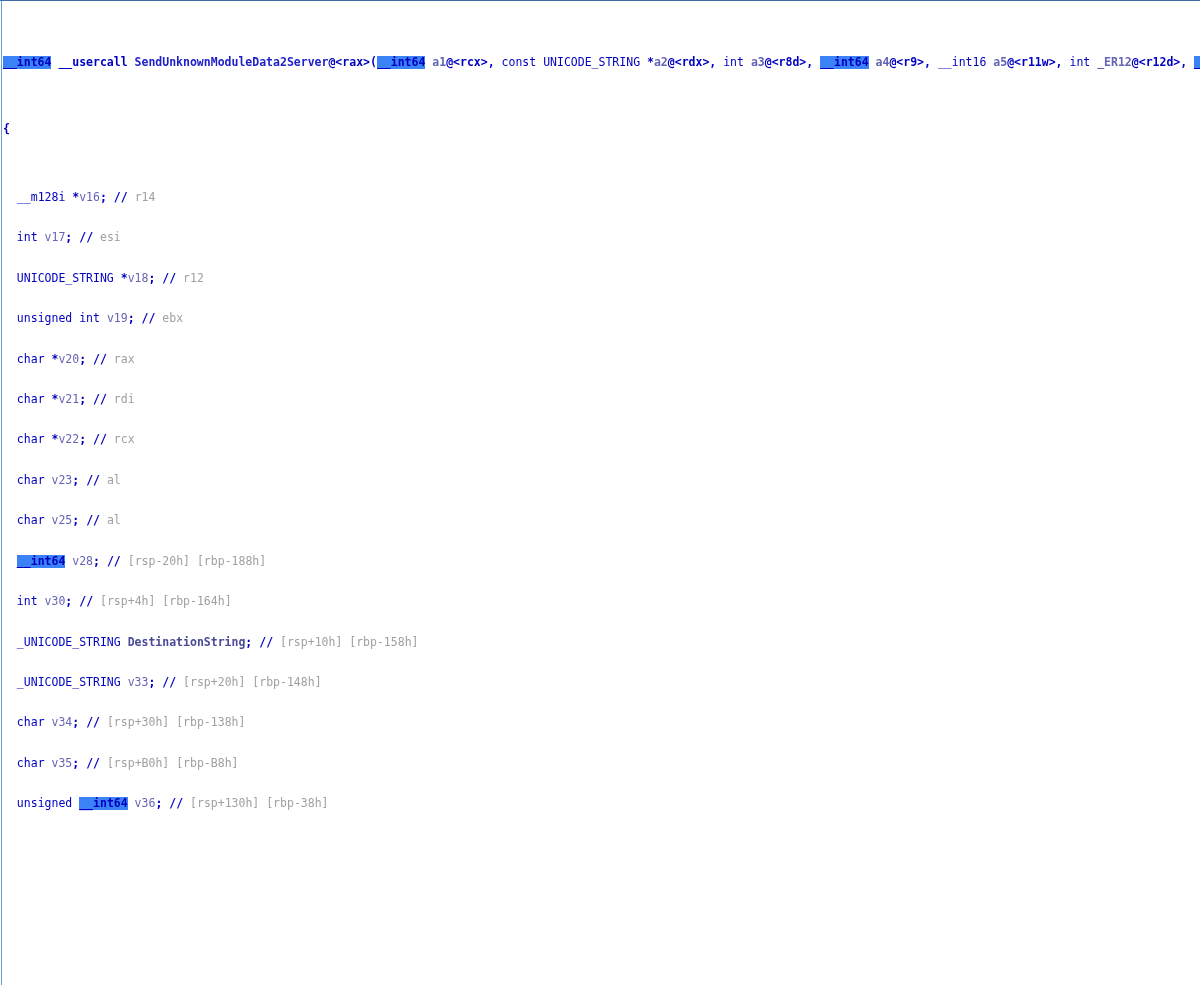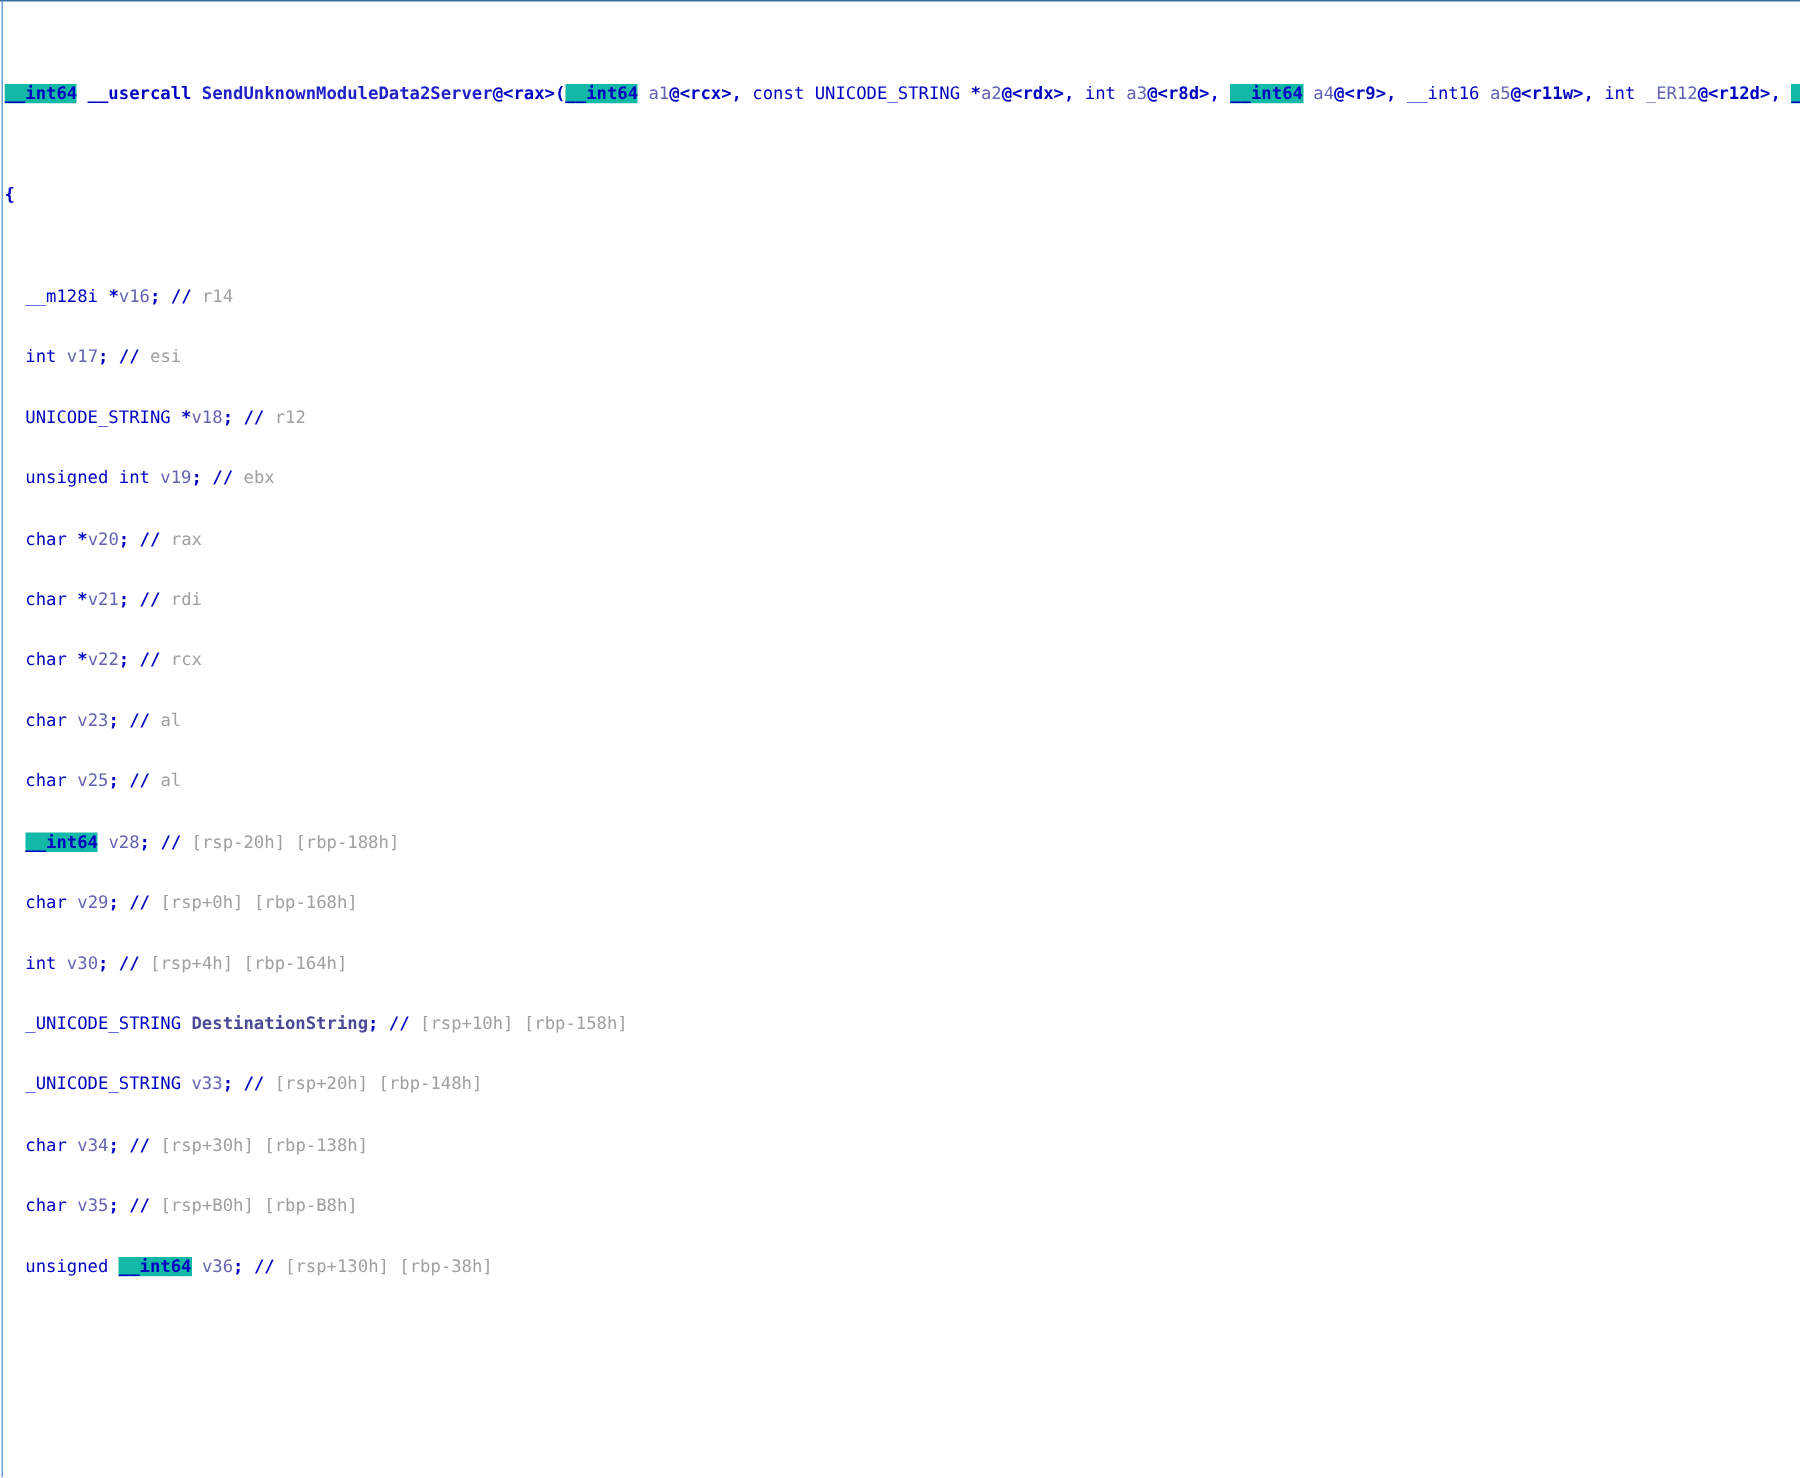--- a/index.html
+++ b/index.html
@@ -33,25 +33,25 @@
     letter-spacing:0px;
   }
   .ln{
     display:block;
     height:13.48px;
     white-space:pre;
     overflow:hidden;
   }
   
   .kw       {color:#0000c0;font-weight:normal;}   
-  .hl       {color:#0000c0;font-weight:bold;background:#14b8a6;} 
+  .hl       {color:#0000c0;font-weight:bold;background:#3b82f6;} 
   .typ      {color:#0000c0;font-weight:normal;}   
   .var      {color:#6464b4;}                    
   .varb     {color:#4a4a96;font-weight:bold;}
-  .arg      {color:#6464b4;}                    
+  .arg      {color:#6464b4;font-weight:bold;}                    
   .fn       {color:#2020c8;font-weight:bold;margin-top:12px;}   
   .pun      {color:#0000c0;font-weight:bold;}   
   .cmt      {color:#a0a0a0;} 
   .plain    {color:#0000c0;font-weight:bold;}
 </style>
 </head>
 <body>
 
 <div id="pseudocode-view">
 
@@ -70,21 +70,20 @@
     <span class="ln"><span class="plain">  </span><span class="kw">__m128i</span><span class="plain"> *</span><span class="var">v16</span><span class="pun">;</span><span class="plain"> </span><span class="pun">//</span><span class="cmt"> r14</span></span>
     <span class="ln"><span class="plain">  </span><span class="kw">int</span><span class="plain"> </span><span class="var">v17</span><span class="pun">;</span><span class="plain"> </span><span class="pun">//</span><span class="cmt"> esi</span></span>
     <span class="ln"><span class="plain">  </span><span class="typ">UNICODE_STRING</span><span class="plain"> *</span><span class="var">v18</span><span class="pun">;</span><span class="plain"> </span><span class="pun">//</span><span class="cmt"> r12</span></span>
     <span class="ln"><span class="plain">  </span><span class="kw">unsigned int</span><span class="plain"> </span><span class="var">v19</span><span class="pun">;</span><span class="plain"> </span><span class="pun">//</span><span class="cmt"> ebx</span></span>
     <span class="ln"><span class="plain">  </span><span class="kw">char</span><span class="plain"> *</span><span class="var">v20</span><span class="pun">;</span><span class="plain"> </span><span class="pun">//</span><span class="cmt"> rax</span></span>
     <span class="ln"><span class="plain">  </span><span class="kw">char</span><span class="plain"> *</span><span class="var">v21</span><span class="pun">;</span><span class="plain"> </span><span class="pun">//</span><span class="cmt"> rdi</span></span>
     <span class="ln"><span class="plain">  </span><span class="kw">char</span><span class="plain"> *</span><span class="var">v22</span><span class="pun">;</span><span class="plain"> </span><span class="pun">//</span><span class="cmt"> rcx</span></span>
     <span class="ln"><span class="plain">  </span><span class="kw">char</span><span class="plain"> </span><span class="var">v23</span><span class="pun">;</span><span class="plain"> </span><span class="pun">//</span><span class="cmt"> al</span></span>
     <span class="ln"><span class="plain">  </span><span class="kw">char</span><span class="plain"> </span><span class="var">v25</span><span class="pun">;</span><span class="plain"> </span><span class="pun">//</span><span class="cmt"> al</span></span>
     <span class="ln"><span class="plain">  </span><span class="hl">__int64</span><span class="plain"> </span><span class="var">v28</span><span class="pun">;</span><span class="plain"> </span><span class="pun">//</span><span class="cmt"> [rsp-20h] [rbp-188h]</span></span>
-    <span class="ln"><span class="plain">  </span><span class="kw">char</span><span class="plain"> </span><span class="var">v29</span><span class="pun">;</span><span class="plain"> </span><span class="pun">//</span><span class="cmt"> [rsp+0h] [rbp-168h]</span></span>
     <span class="ln"><span class="plain">  </span><span class="kw">int</span><span class="plain"> </span><span class="var">v30</span><span class="pun">;</span><span class="plain"> </span><span class="pun">//</span><span class="cmt"> [rsp+4h] [rbp-164h]</span></span>
     <span class="ln"><span class="plain">  </span><span class="typ">_UNICODE_STRING</span><span class="plain"> </span><span class="varb">DestinationString</span><span class="pun">;</span><span class="plain"> </span><span class="pun">//</span><span class="cmt"> [rsp+10h] [rbp-158h]</span></span>
     <span class="ln"><span class="plain">  </span><span class="typ">_UNICODE_STRING</span><span class="plain"> </span><span class="var">v33</span><span class="pun">;</span><span class="plain"> </span><span class="pun">//</span><span class="cmt"> [rsp+20h] [rbp-148h]</span></span>
     <span class="ln"><span class="plain">  </span><span class="kw">char</span><span class="plain"> </span><span class="var">v34</span><span class="pun">;</span><span class="plain"> </span><span class="pun">//</span><span class="cmt"> [rsp+30h] [rbp-138h]</span></span>
     <span class="ln"><span class="plain">  </span><span class="kw">char</span><span class="plain"> </span><span class="var">v35</span><span class="pun">;</span><span class="plain"> </span><span class="pun">//</span><span class="cmt"> [rsp+B0h] [rbp-B8h]</span></span>
     <span class="ln"><span class="plain">  </span><span class="kw">unsigned</span><span class="plain"> </span><span class="hl">__int64</span><span class="plain"> </span><span class="var">v36</span><span class="pun">;</span><span class="plain"> </span><span class="pun">//</span><span class="cmt"> [rsp+130h] [rbp-38h]</span></span>
     
     
 
     

